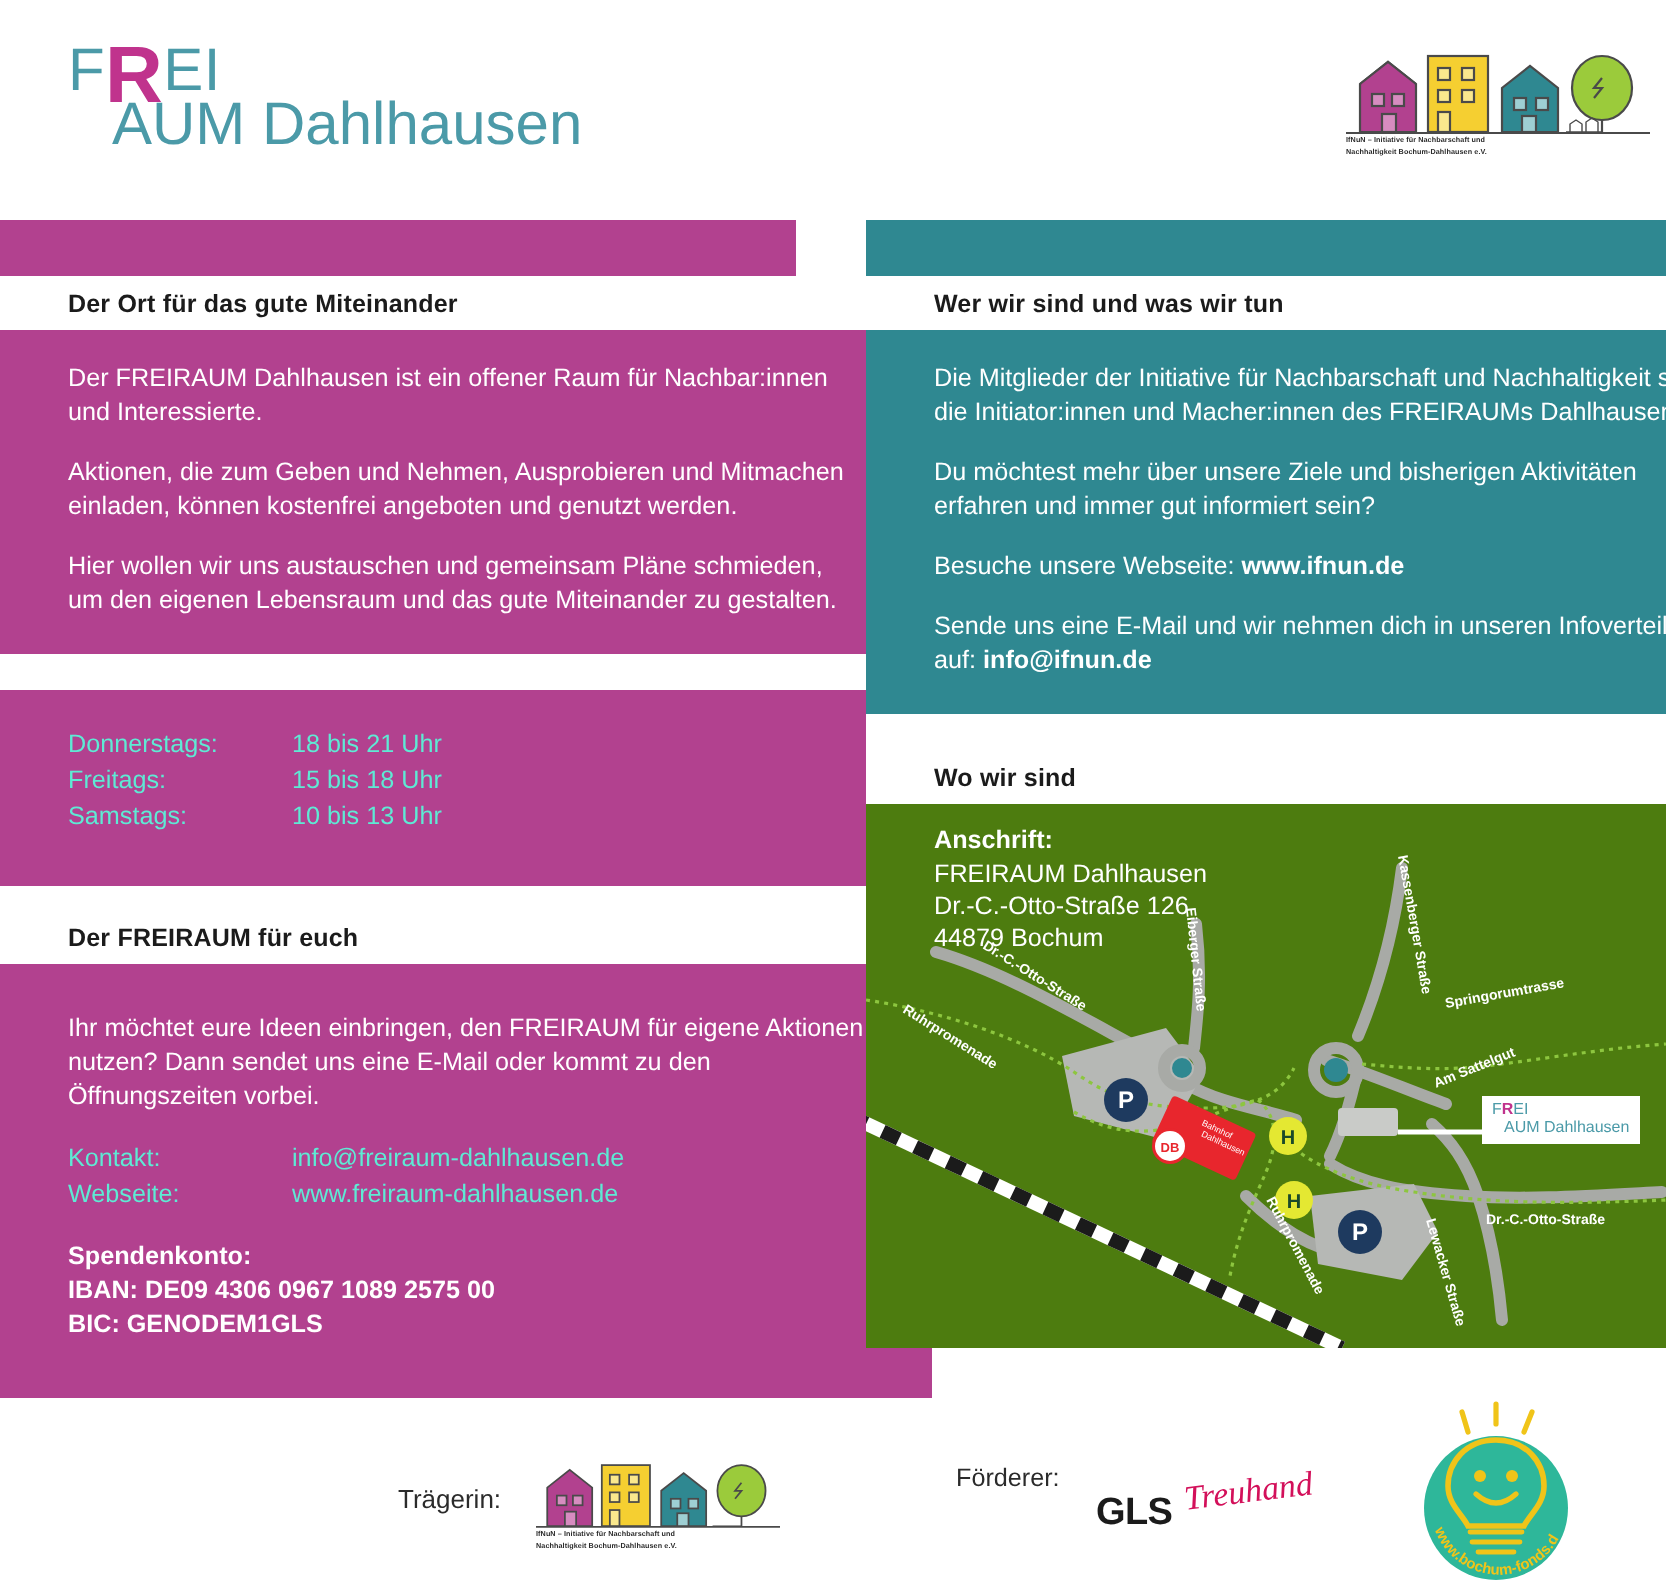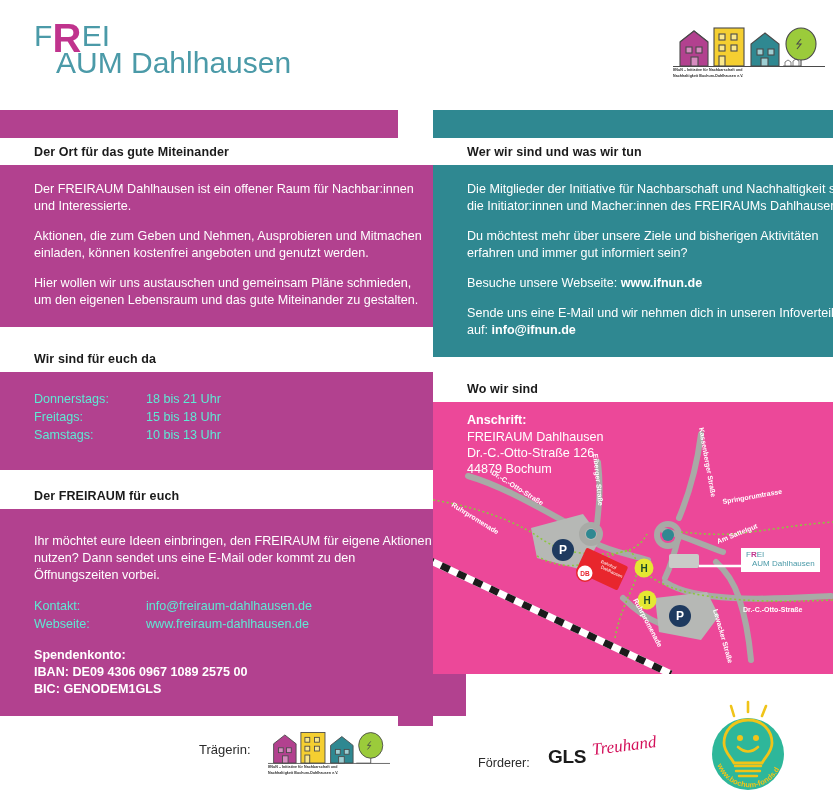--- a/index.html
+++ b/index.html
@@ -45,38 +45,38 @@
 
   
   table.kv{border-collapse:collapse;}
   table.kv td{font-size:12.6px;line-height:18px;color:#5eead4;padding:0;vertical-align:top;}
   table.kv td.k{width:112px;white-space:nowrap;}
 
   .blk{margin-top:14px;font-weight:bold;}
   .blk div{font-size:12.6px;line-height:17px;color:#fff;}
 
   
-  .maparea{position:relative;width:100%;height:272px;background:#ec4899;overflow:hidden;}
+  .maparea{position:relative;width:100%;height:272px;background:#4d7c0f;overflow:hidden;}
   .addr{position:absolute;left:34px;top:10px;color:#fff;}
   .addr .a-t{font-size:12.6px;font-weight:700;line-height:17px;}
   .addr .a-l{font-size:12.6px;line-height:16px;}
   .mapsvg{position:absolute;left:0;top:0;}
   .stlabel{font-size:7px;fill:#ffffff;font-family:"Liberation Sans",sans-serif;font-weight:600;}
   .greendot{stroke:#8dc63f;stroke-width:1.6;stroke-dasharray:2 2.6;fill:none;}
 
   .callout{position:absolute;background:#fff;padding:3px 5px 4px 5px;}
   .callout .c1{font-size:8px;color:#4b9aa8;line-height:8px;white-space:nowrap;}
   .callout .c2{font-size:8px;color:#4b9aa8;line-height:9px;white-space:nowrap;margin-left:6px;}
   .callout .cr{color:#c0338d;font-weight:700;}
 
   
   .footer-left{position:absolute;left:0;top:716px;width:398px;height:79px;background:#fff;}
   .footer-left .lbl{position:absolute;left:199px;top:26px;font-size:13px;color:#2b2b2b;}
   .footer-right{position:absolute;left:433px;top:716px;width:400px;height:79px;background:#fff;}
-  .footer-right .lbl{position:absolute;left:45px;top:40px;font-size:12.6px;color:#2b2b2b;}
+  .footer-right .lbl{position:absolute;left:45px;top:16px;font-size:12.6px;color:#2b2b2b;}
   .gls{position:absolute;left:115px;top:30px;}
   .gls .g1{font-size:19px;font-weight:700;color:#1b1b1b;letter-spacing:-.3px;margin-top:24px;}
   .gls .g2{position:absolute;left:44px;top:-10px;font-size:17px;color:#d3105a;font-style:italic;font-family:"Liberation Serif",serif;transform:rotate(-7deg);white-space:nowrap;}
   .bulb{position:absolute;left:265px;top:-18px;}
 </style>
 </head>
 <body>
 
 <div id="page">
 
@@ -124,23 +124,20 @@
       <h2>Der Ort für das gute Miteinander</h2>
     </div>
     <div class="band pink body">
       <p>Der FREIRAUM Dahlhausen ist ein offener Raum für Nachbar:innen und Interessierte.</p>
       <p>Aktionen, die zum Geben und Nehmen, Ausprobieren und Mitmachen einladen, können kostenfrei angeboten und genutzt werden.</p>
       <p>Hier wollen wir uns austauschen und gemeinsam Pläne schmieden, um den eigenen Lebensraum und das gute Miteinander zu gestalten.</p>
     </div>
 
     <div class="gap"></div>
 
-    <div class="hdr">
-      <h2>Wir sind für euch da</h2>
-    </div>
     <div class="band pink body" style="padding-top:18px;padding-bottom:26px;">
       <table class="kv">
         <tbody>
             <tr>
           <td class="k">Donnerstags:</td>
           <td>18 bis 21 Uhr</td>
         </tr>
         <tr>
           <td class="k">Freitags:</td>
           <td>15 bis 18 Uhr</td>

